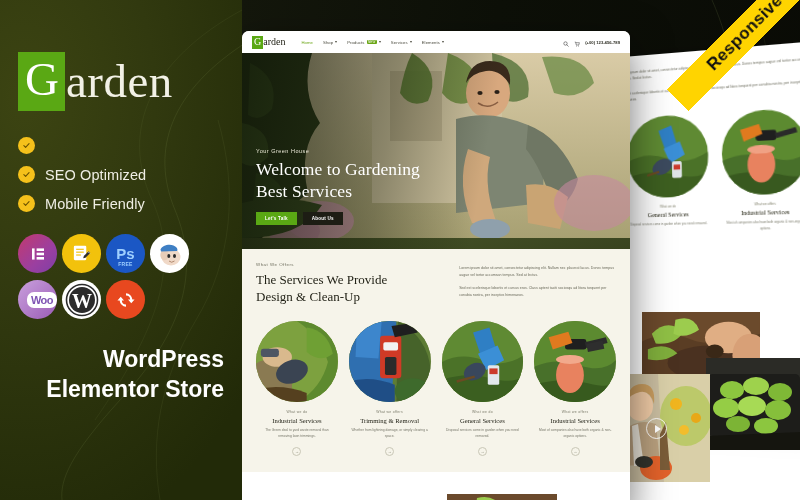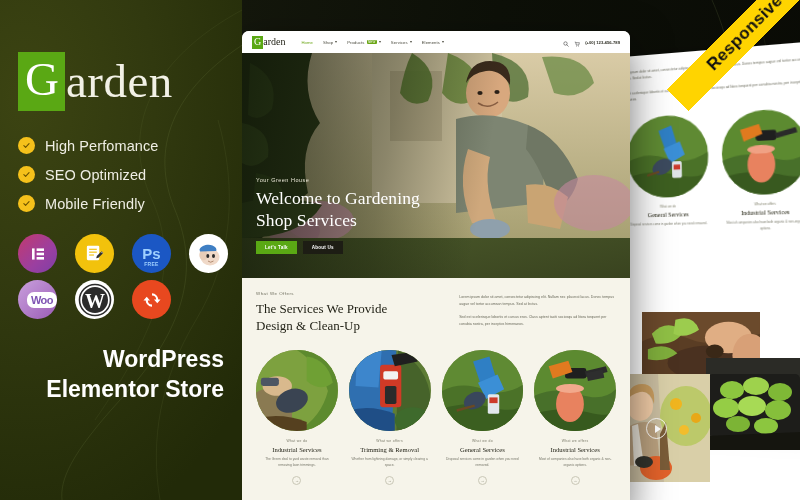--- a/index.html
+++ b/index.html
@@ -46,21 +46,21 @@
     display:flex; align-items:center; justify-content:center;
     margin-right:10px;
   }
   .feature-row .tick svg{ display:block; }
   .feature-row .flabel{
     color:#efeee4; font-size:14.5px; letter-spacing:.1px;
   }
 
   
   #plugin-badges{ margin-top:22px; }
-  .badge-row{ display:flex; gap:18px; margin-bottom:7px; }
+  .badge-row{ display:flex; gap:5px; margin-bottom:7px; }
   .badge{
     width:39px; height:39px; border-radius:50%;
     display:flex; align-items:center; justify-content:center;
     font-weight:bold; color:#fff; position:relative; overflow:hidden;
     flex:0 0 39px;
   }
   .b-elementor{ background:linear-gradient(135deg,#c23a6e 0%,#9b3fa0 60%,#7e3fa6 100%); }
   .b-forms{ background:#f2c20c; }
   .b-ps{ background:#1b57c4; }
   .b-mailchimp{ background:#ffffff; }
@@ -120,21 +120,21 @@
   #site-nav{ display:flex; gap:10px; margin-left:16px; align-items:center;}
   .nav-item{ font-size:4.2px; color:#4a4a3e; display:flex; align-items:center; gap:2px; letter-spacing:.1px;}
   .nav-item.active{ color:#6ba617; }
   .nav-item .caret{ width:0;height:0;border-left:1.6px solid transparent;border-right:1.6px solid transparent;border-top:2px solid currentColor;}
   .nav-item .newtag{ background:#6ba617; color:#fff; font-size:3px; padding:0 1.5px; border-radius:1px;}
   #hdr-right{ margin-left:auto; display:flex; align-items:center; gap:5px;}
   #hdr-right .phone{ font-size:4.2px; color:#2a2a20; font-weight:bold;}
 
   
   #hero{
-    height:225px; position:relative; overflow:hidden;
+    height:196px; position:relative; overflow:hidden;
     background:
       radial-gradient(60% 65% at 56% 30%, #c9b083 0%, rgba(201,176,131,0) 60%),
       linear-gradient(170deg,#879b5a 0%,#6f7f44 25%,#4d5c2c 60%,#39431f 100%);
   }
   #hero .hero-foliage{ position:absolute; inset:0; }
   #hero .hero-overlay{
     position:absolute; inset:0;
     background:linear-gradient(100deg, rgba(10,16,4,.72) 0%, rgba(14,20,6,.35) 38%, rgba(0,0,0,0) 62%);
   }
   #hero-content{ position:absolute; left:14px; bottom:24px; z-index:3; }
@@ -252,21 +252,20 @@
       <span class="rest">arden</span>
     </div>
 
     <div id="feature-list">
       <div class="feature-row">
         <span class="tick">
           <svg width="9" height="9" viewBox="0 0 12 12">
               <path d="M2.5 6.2 L4.8 8.4 L9.4 3.6" fill="none" stroke="#6b5300" stroke-width="1.5" stroke-linecap="round" stroke-linejoin="round"></path>
             </svg>
         </span>
-        <span class="flabel">High Perfomance</span>
       </div>
       <div class="feature-row">
         <span class="tick">
           <svg width="9" height="9" viewBox="0 0 12 12">
               <path d="M2.5 6.2 L4.8 8.4 L9.4 3.6" fill="none" stroke="#6b5300" stroke-width="1.5" stroke-linecap="round" stroke-linejoin="round"></path>
             </svg>
         </span>
         <span class="flabel">SEO Optimized</span>
       </div>
       <div class="feature-row">
@@ -534,21 +533,21 @@
         <ellipse cx="78" cy="168" rx="34" ry="20" fill="#d8a0b4" opacity=".85"></ellipse>
         <ellipse cx="52" cy="178" rx="26" ry="16" fill="#c98fa6" opacity=".8"></ellipse>
         <path d="M0 150 Q40 140 80 152 Q60 185 0 185 Z" fill="#3c4f23"></path>
         <ellipse cx="352" cy="150" rx="40" ry="28" fill="#c5899f" opacity=".6"></ellipse>
       </svg>
       <div class="hero-overlay"></div>
       <div id="hero-content">
         <div id="hero-kicker">Your Green House</div>
         <div id="hero-title">
           <div>Welcome to Gardening</div>
-          <div>Shop Services</div>
+          <div>Best Services</div>
         </div>
         <div id="hero-buttons">
           <span class="hbtn primary">Let's Talk</span>
           <span class="hbtn dark">About Us</span>
         </div>
       </div>
     </div>
 
     <div id="services">
       <div id="svc-head">

